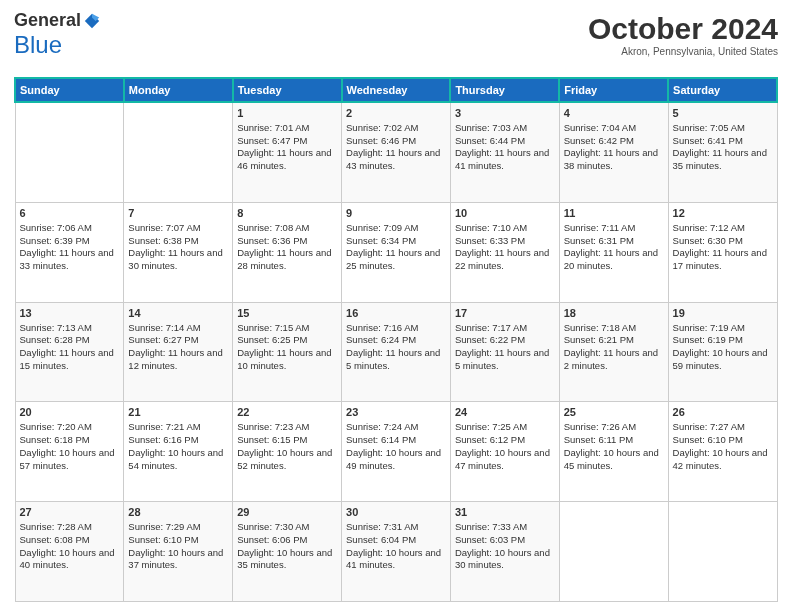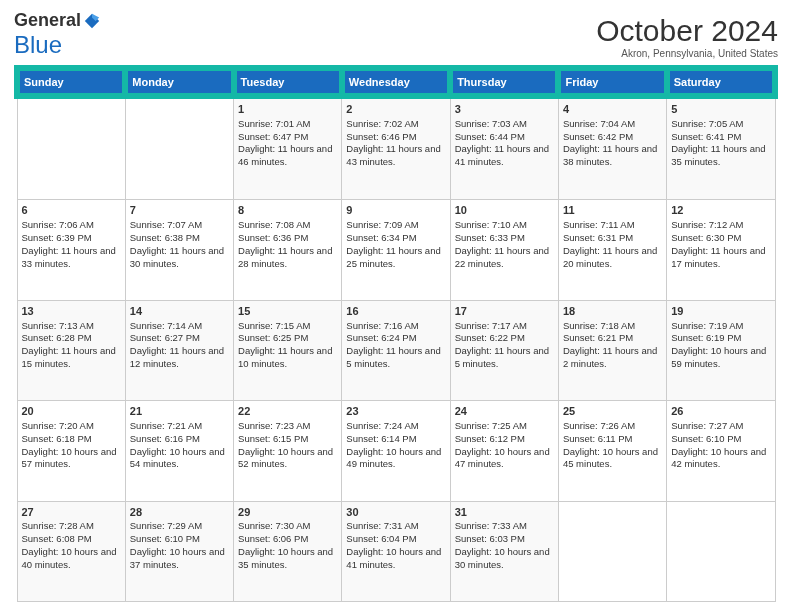--- a/index.html
+++ b/index.html
@@ -13,22 +13,22 @@
     .page {
       width: 792px;
       height: 612px;
       padding: 10px 14px 10px 14px;
       display: flex;
       flex-direction: column;
     }
     .header {
       display: flex;
       justify-content: space-between;
-      align-items: flex-end;
-      margin-bottom: 6px;
+      align-items: center;
+      margin-bottom: 18px;
     }
     .logo-area {
       display: flex;
       flex-direction: column;
       align-items: flex-start;
     }
     .logo-text {
       display: flex;
       align-items: center;
     }
@@ -45,41 +45,41 @@
     .logo-icon {
       width: 18px;
       height: 18px;
       margin-left: 2px;
     }
     .title-area {
       text-align: right;
     }
     .main-title {
       font-size: 30px;
-      font-weight: normal;
+      font-weight: bold;
       color: #333;
     }
     .subtitle {
       font-size: 10px;
       color: #555;
     }
     .calendar {
       flex: 1;
       border-collapse: collapse;
       width: 100%;
       font-size: 10px;
     }
     .calendar thead tr th {
       background-color: #1a6bbf;
       color: #fff;
       text-align: left;
       padding: 5px 4px;
       font-size: 11px;
       font-weight: bold;
-      border: 6px solid #14b8a6;
+      border: 2px solid #14b8a6;
     }
     .calendar tbody tr td {
       border: 1px solid #ccc;
       vertical-align: top;
       padding: 3px 4px;
       background: #fff;
       width: calc(100% / 7);
       font-size: 9.5px;
       color: #333;
       line-height: 1.35;

